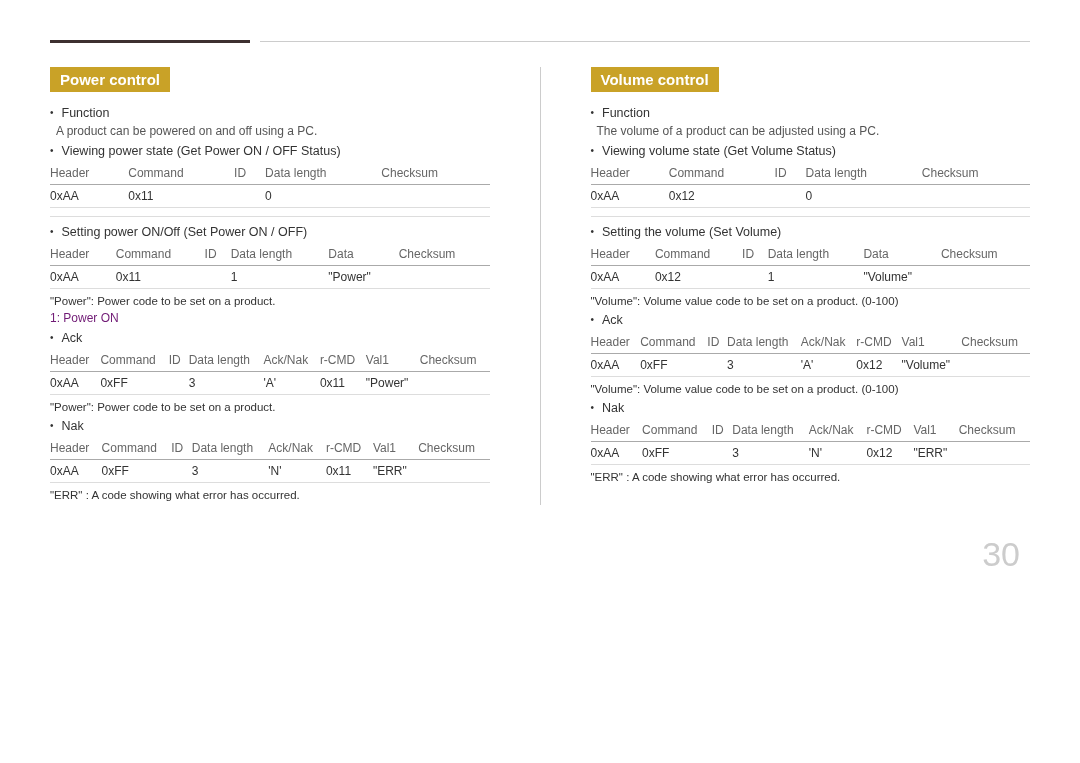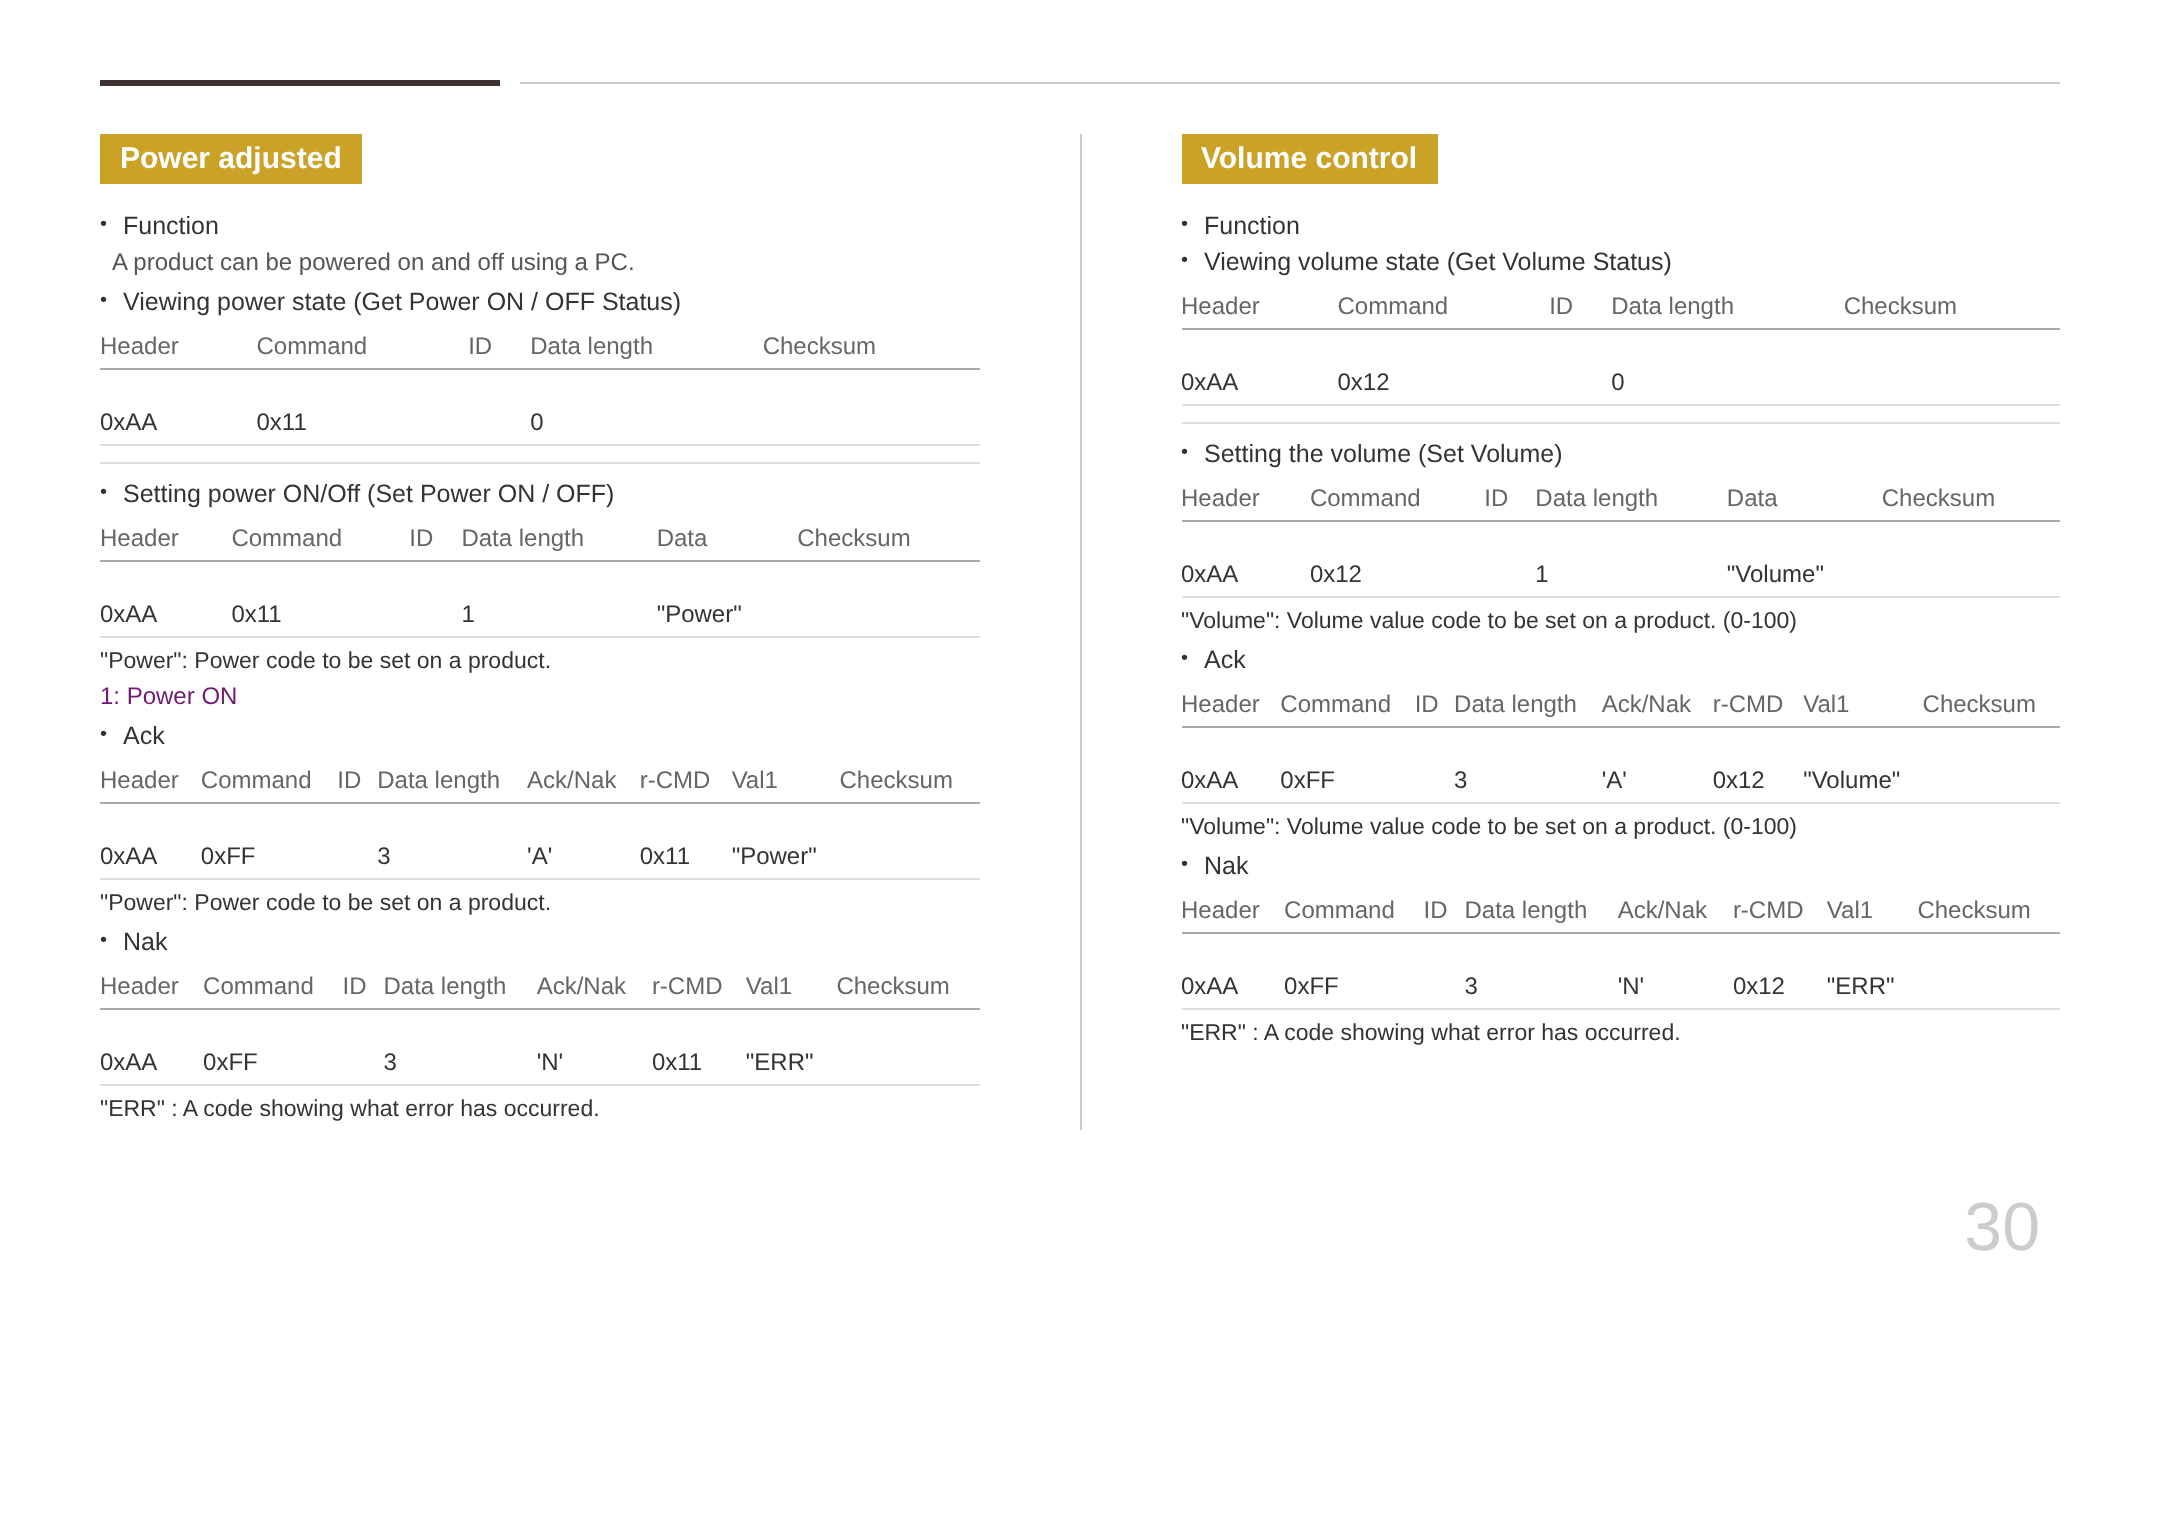--- a/index.html
+++ b/index.html
@@ -73,21 +73,21 @@
     table tbody tr {
       border-bottom: 1px solid #ddd;
     }
     table th {
       text-align: left;
       font-weight: normal;
       color: #666;
       padding: 4px 6px 4px 0;
     }
     table td {
-      padding: 19px 6px 4px 0;
+      padding: 4px 6px 4px 0;
       color: #333;
     }
     .note-text {
       font-size: 11.5px;
       color: #333;
       margin-bottom: 4px;
       margin-top: 6px;
     }
     .list-item {
       font-size: 12px;
@@ -116,21 +116,21 @@
 <body>
 
 <div class="top-line">
   <div class="top-line-left"></div>
   <div class="top-line-right"></div>
 </div>
 
 <div class="two-col">
 
   <div class="col">
-    <div class="section-title">Power adjusted</div>
+    <div class="section-title">Power control</div>
 
     
     <div class="bullet-item">
       <span class="bullet-dot">•</span>
       <span>Function</span>
     </div>
     <div class="sub-text">A product can be powered on and off using a PC.</div>
 
     
     <div class="bullet-item">
@@ -267,20 +267,21 @@
   <div class="col-divider"></div>
 
   <div class="col">
     <div class="section-title">Volume control</div>
 
     
     <div class="bullet-item">
       <span class="bullet-dot">•</span>
       <span>Function</span>
     </div>
+    <div class="sub-text">The volume of a product can be adjusted using a PC.</div>
 
     
     <div class="bullet-item">
       <span class="bullet-dot">•</span>
       <span>Viewing volume state (Get Volume Status)</span>
     </div>
 
     <table>
       <thead>
         <tr>

